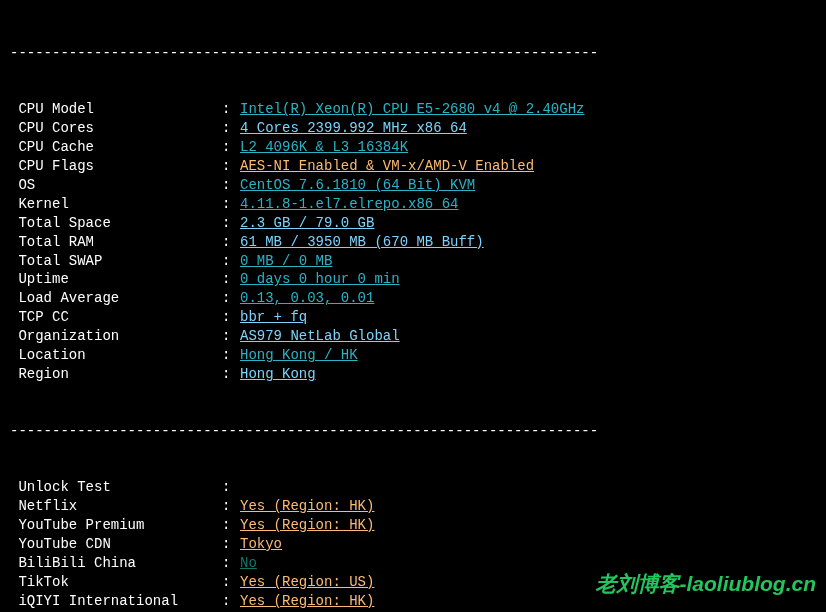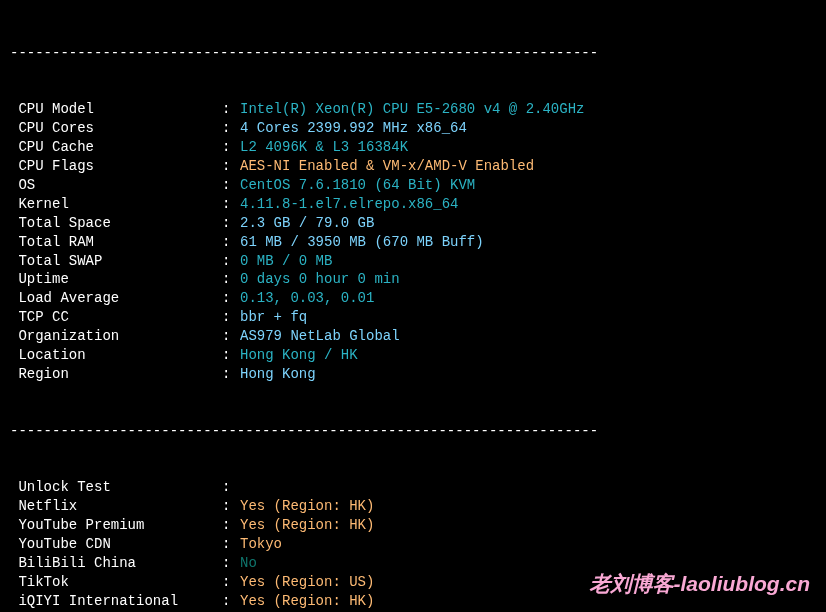--- a/index.html
+++ b/index.html
@@ -28,40 +28,41 @@
     width: 212px;
     flex: 0 0 auto;
   }
   .colon {
     color: #ffffff;
     width: 18px;
     flex: 0 0 auto;
   }
   .value {
     flex: 1 1 auto;
+    text-decoration: underline;
   }
   .cyan { color: #2bb3c4; }
   .yellow { color: #7dd3fc; }
   .green { color: #fdba74; }
   .red { color: #0f766e; }
   .divider {
     color: #fff;
     letter-spacing: 0;
     overflow: hidden;
     width: 100%;
   }
   .watermark {
     position: absolute;
-    right: 16px;
+    right: 10px;
     bottom: 14px;
     font-family: "Microsoft YaHei", sans-serif;
     font-size: 21px;
     font-weight: bold;
     font-style: italic;
-    color: #f9a8d4;
+    color: #22c55e;
     letter-spacing: 0;
     pointer-events: none;
     white-space: nowrap;
   }
 </style>
 </head>
 <body>
 
 <div class="terminal">
   <div class="divider">----------------------------------------------------------------------</div>

